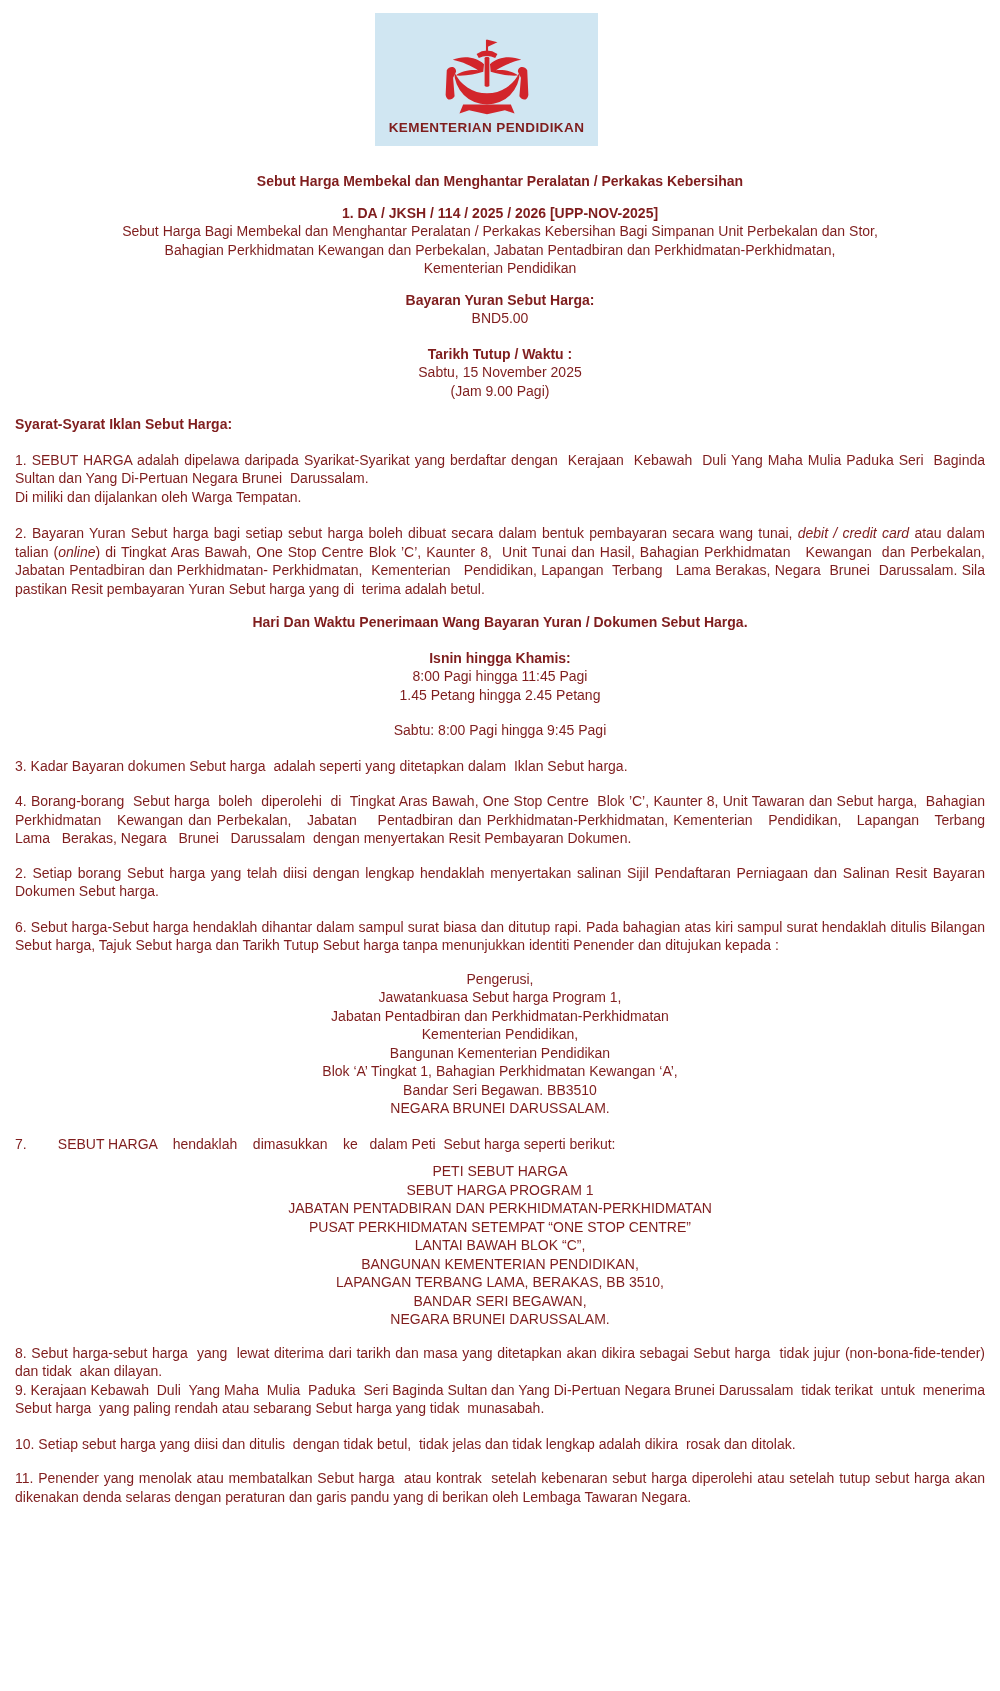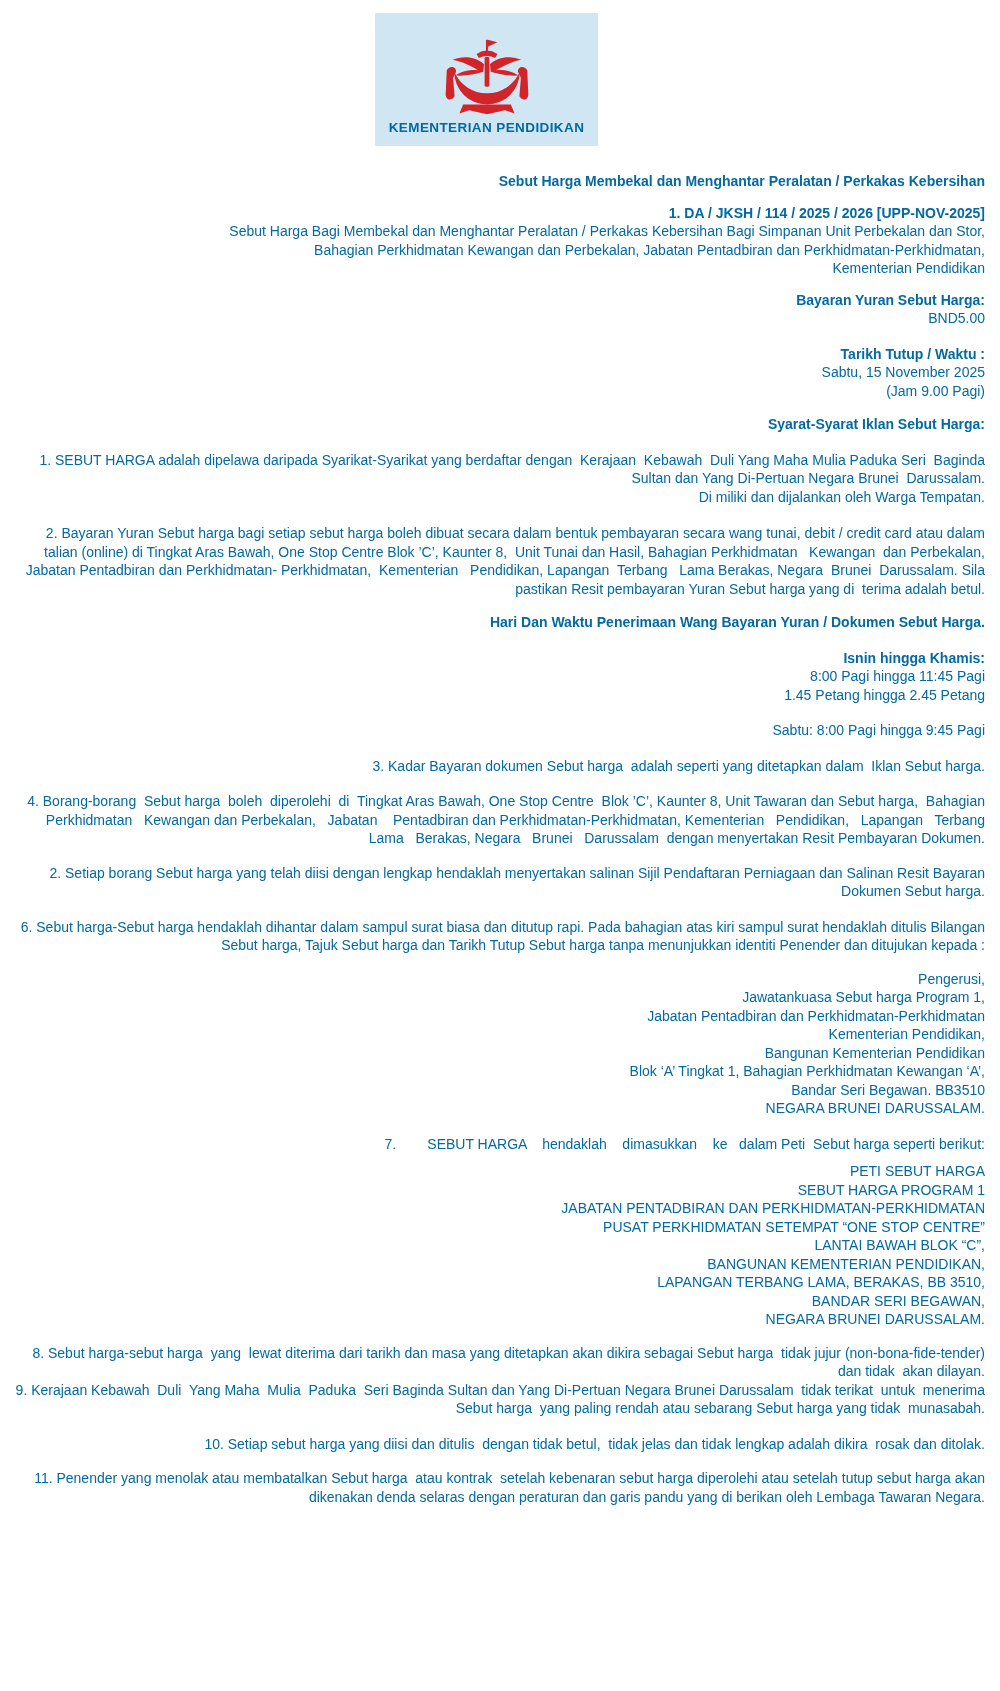--- a/index.html
+++ b/index.html
@@ -1,32 +1,32 @@
 <!DOCTYPE html>
 <html><head>
 <meta charset="utf-8">
 <style>
   html,body{margin:0;padding:0;background:#fff;}
   .page{
     position:relative;width:1000px;height:1513px;background:#fff;
-    font-family:"Liberation Sans",sans-serif;font-size:14px;line-height:18.5px;color:#0369a1;
+    font-family:"Liberation Sans",sans-serif;font-size:14px;line-height:18.5px;color:#7f1d1d;
     overflow:hidden;
   }
   .banner{
     position:absolute;left:375px;top:13px;width:223px;height:133px;
     text-align:center;
   }
   .crest{display:block;margin:26px auto 0;width:92px;height:76px;}
   .banner-label{font-weight:bold;font-size:13.5px;letter-spacing:.4px;margin-top:5px;line-height:15px;}
   .content{position:absolute;left:15px;top:159px;width:970px;}
-  .content div{margin:0;text-align:right;}
+  .content div{margin:0;}
   .b{font-weight:bold;}
   .c{text-align:center;}
   .j{text-align:justify;white-space:pre-wrap;}
-  .i{}
+  .i{font-style:italic;}
 </style>
 </head>
 <body>
 
 <div class="page">
 
   <div class="banner" style="background-color: rgb(208, 230, 242);">
     <svg class="crest" viewBox="0 0 120 102" xmlns="http://www.w3.org/2000/svg">
       <g fill="#d2252b">
         <rect x="58.6" y="1" width="2.8" height="22"></rect>

